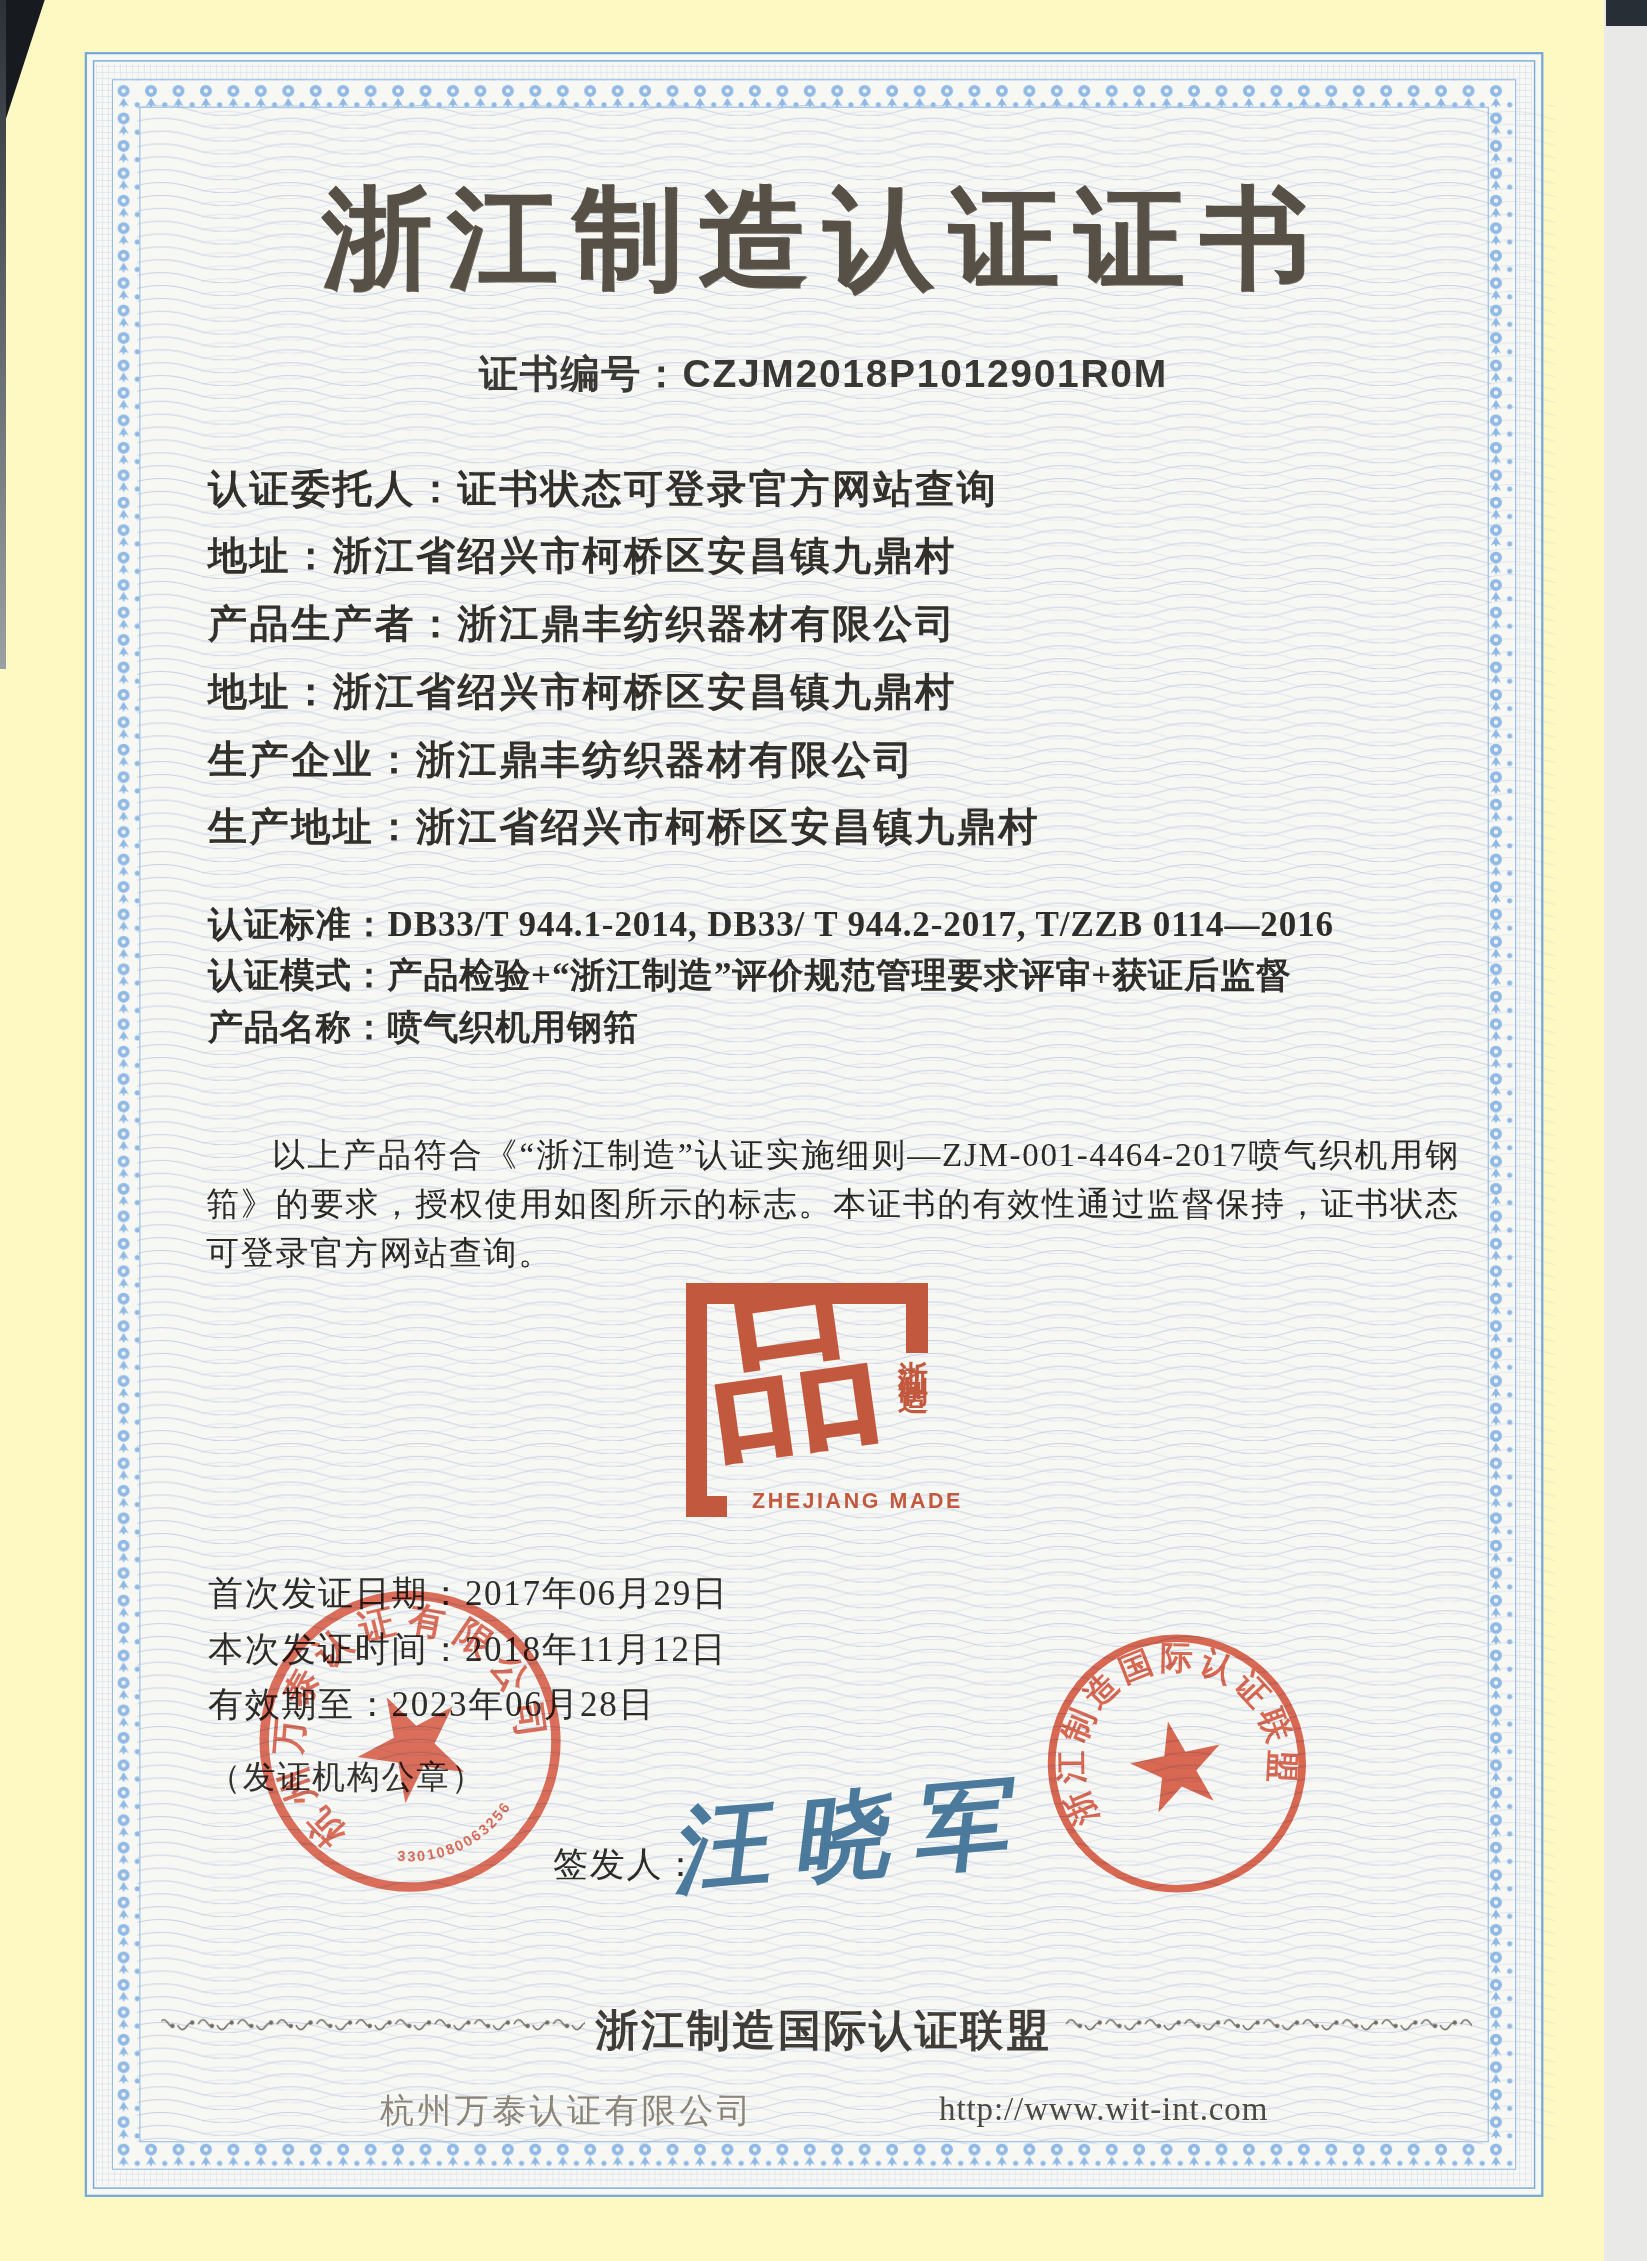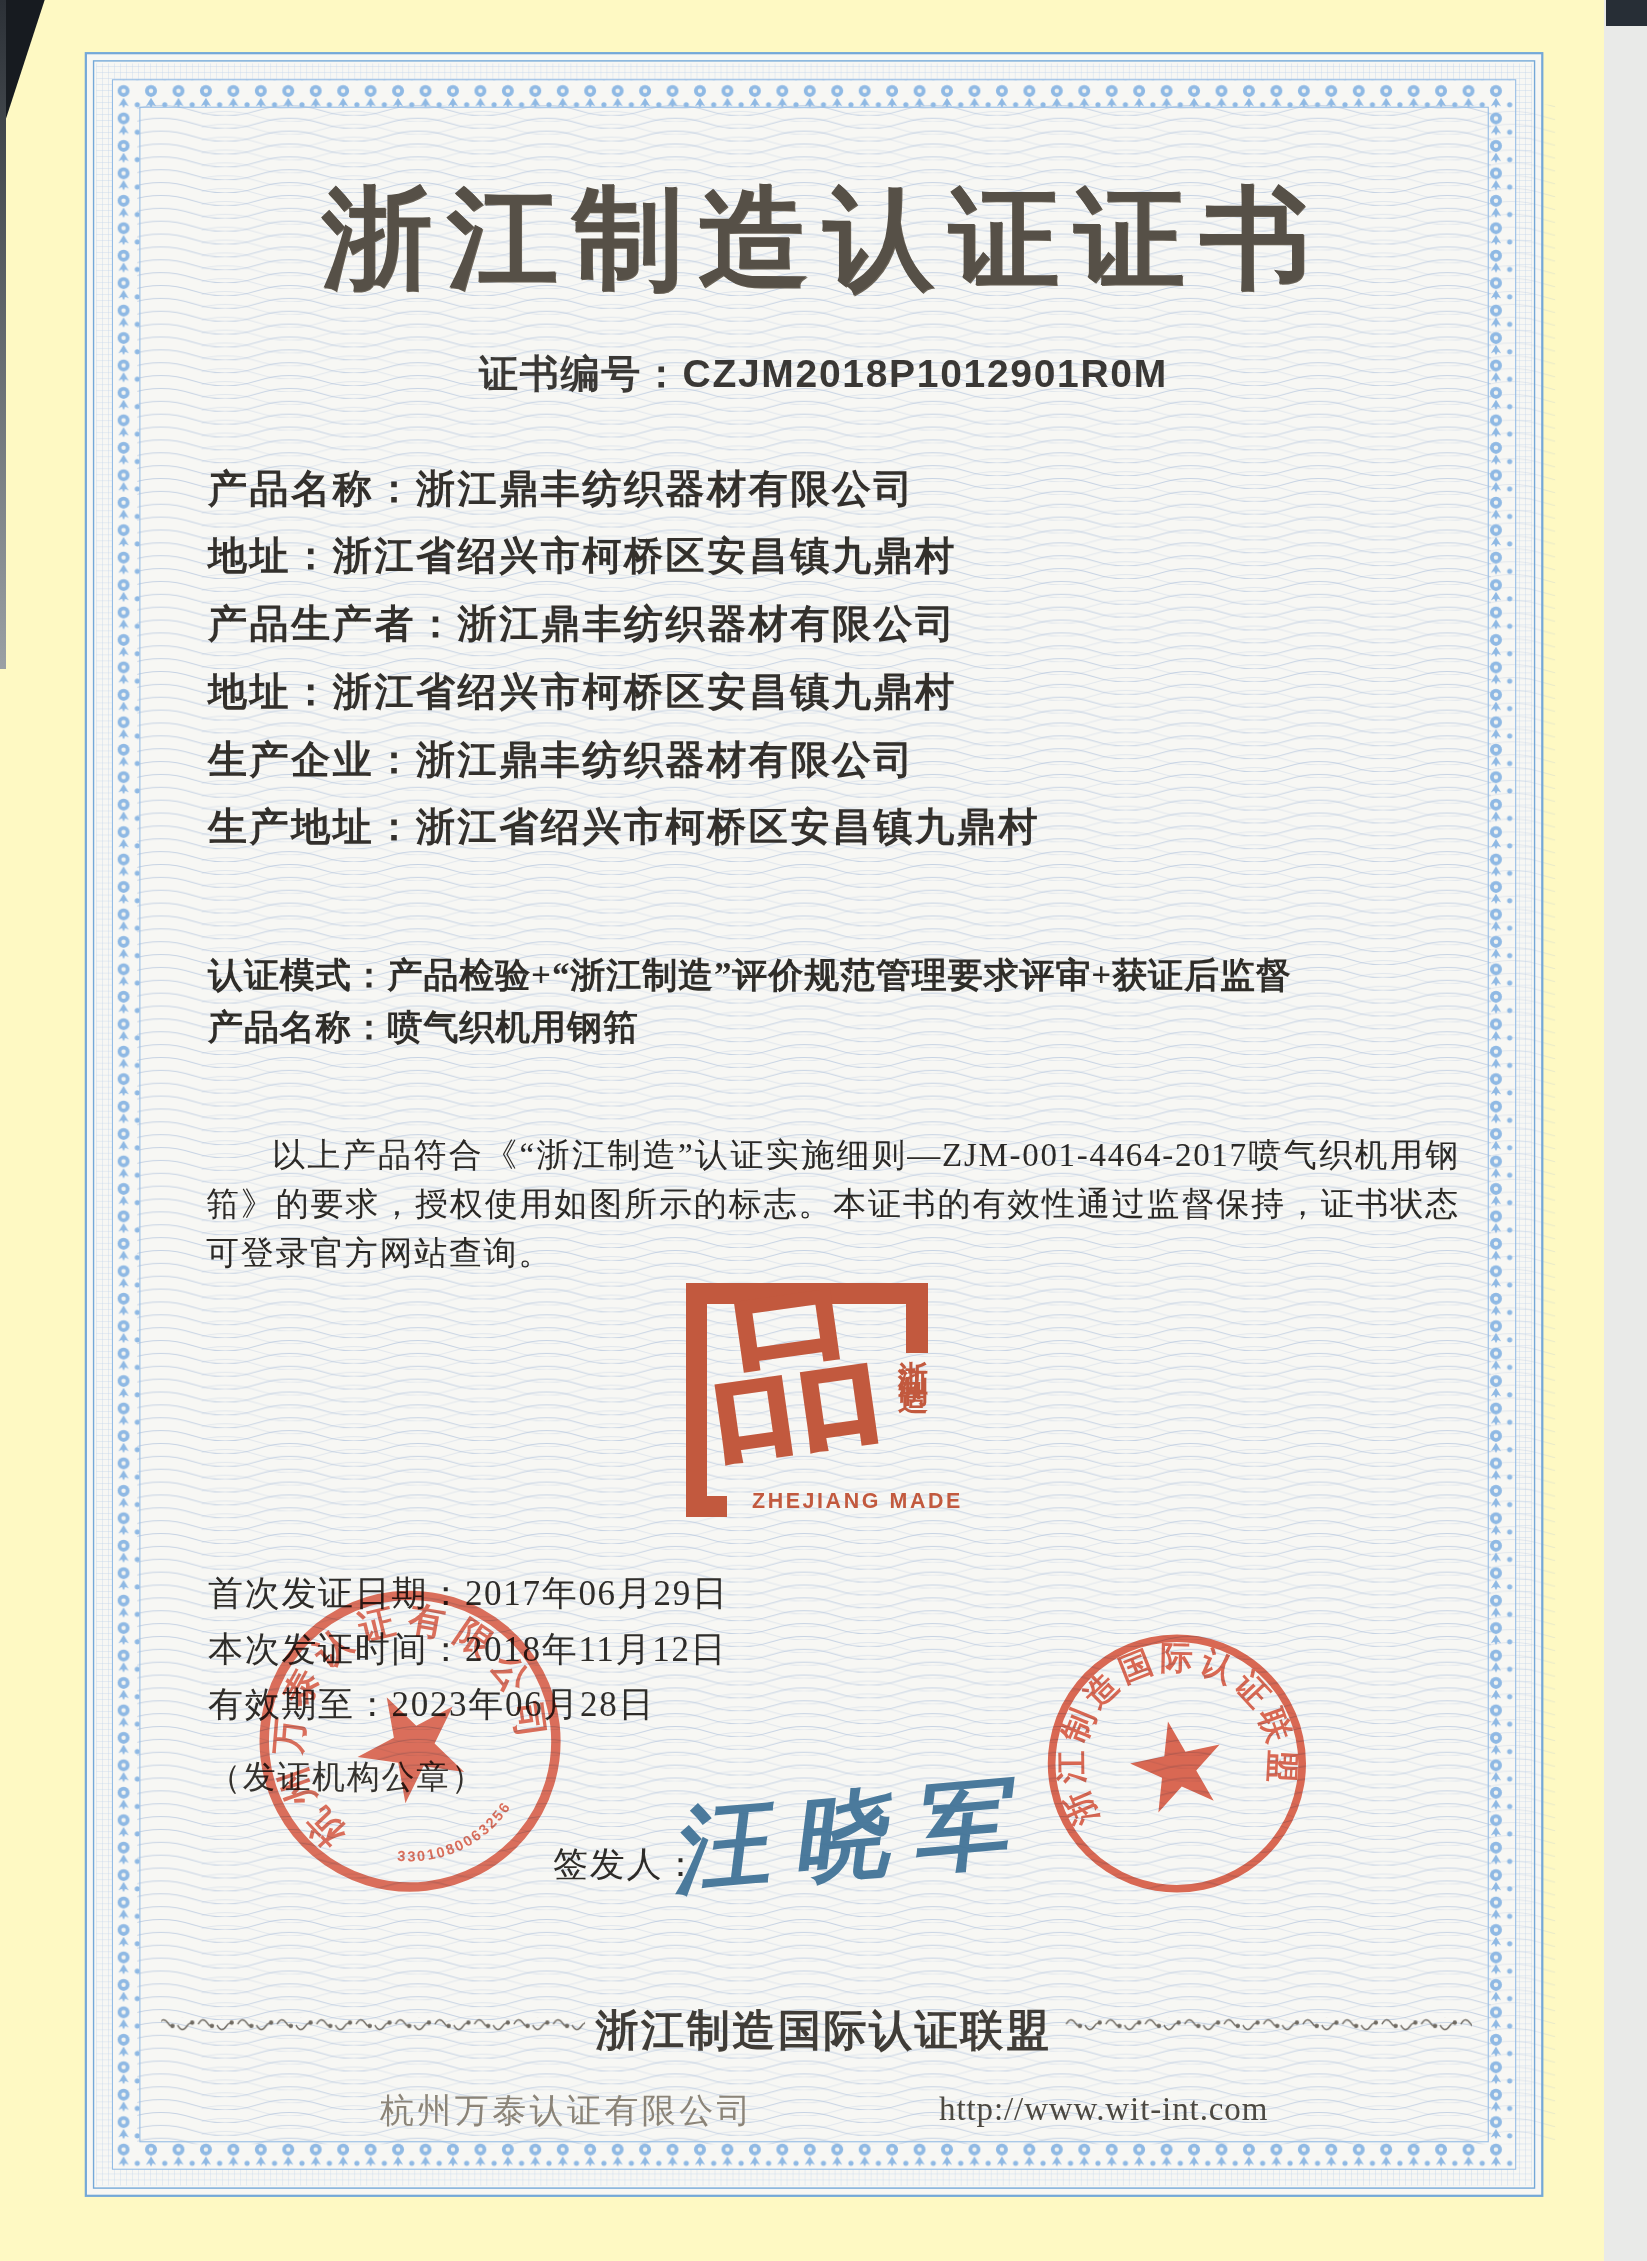--- a/index.html
+++ b/index.html
@@ -105,27 +105,28 @@
   <div class="abs" id="dark-tr"></div>
   <div class="abs" id="corner-tl"></div>
   <div class="abs" id="edge-left"></div>
 
   <div class="abs" id="title">浙江制造认证证书</div>
 
   <div class="abs" id="certline">
     <span>证书编号：</span><span>CZJM2018P1012901R0M</span>
   </div>
 
-  <div class="abs fieldline" style="top:462px">产品名称：浙江鼎丰纺织器材有限公司</div>
+  <div class="abs fieldline" style="top:462px">认证委托人：证书状态可登录官方网站查询</div>
   <div class="abs fieldline" style="top:529px">地址：浙江省绍兴市柯桥区安昌镇九鼎村</div>
   <div class="abs fieldline" style="top:597px">产品生产者：浙江鼎丰纺织器材有限公司</div>
   <div class="abs fieldline" style="top:665px">地址：浙江省绍兴市柯桥区安昌镇九鼎村</div>
   <div class="abs fieldline" style="top:733px">生产企业：浙江鼎丰纺织器材有限公司</div>
   <div class="abs fieldline" style="top:800px">生产地址：浙江省绍兴市柯桥区安昌镇九鼎村</div>
 
+  <div class="abs specline" style="top:901px">认证标准：DB33/T 944.1-2014, DB33/ T 944.2-2017, T/ZZB 0114—2016</div>
   <div class="abs specline" style="top:952px">认证模式：产品检验+“浙江制造”评价规范管理要求评审+获证后监督</div>
   <div class="abs specline" style="top:1004px">产品名称：喷气织机用钢筘</div>
 
   <div class="abs" id="statement">以上产品符合《“浙江制造”认证实施细则—ZJM-001-4464-2017喷气织机用钢筘》的要求，授权使用如图所示的标志。本证书的有效性通过监督保持，证书状态可登录官方网站查询。</div>
 
   <div class="abs" id="logo">
     <div class="abs lg" id="logo-bar-top"></div>
     <div class="abs lg" id="logo-hook"></div>
     <div class="abs lg" id="logo-bar-left"></div>
     <div class="abs lg" id="logo-stub"></div>

